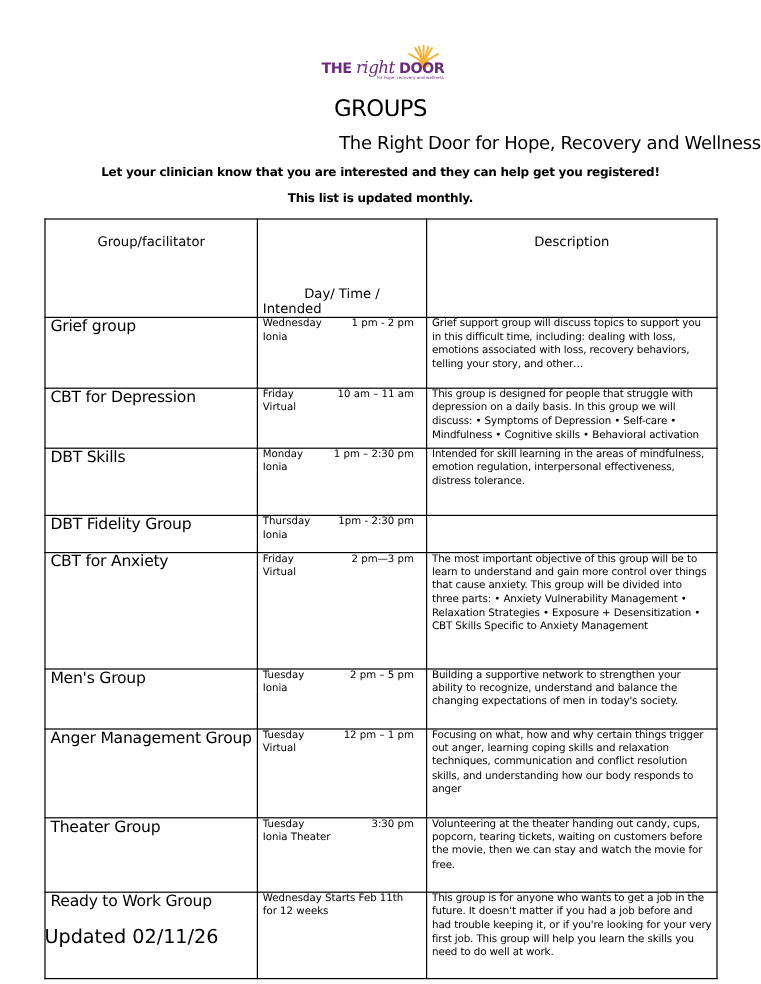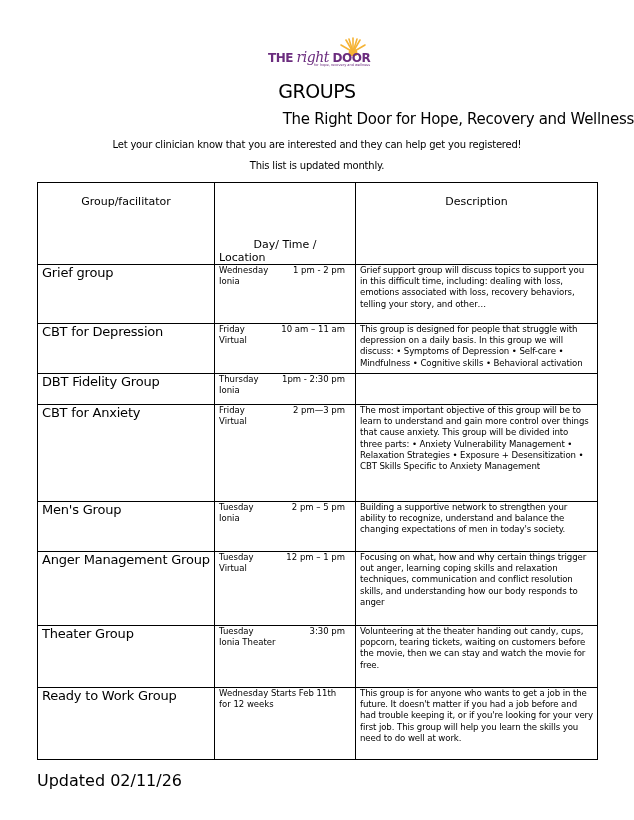--- a/index.html
+++ b/index.html
@@ -29,21 +29,21 @@
       text-align: center; font-size: 19px; font-weight: normal;
       font-family: "DejaVu Sans", sans-serif; letter-spacing: -0.5px;
     }
     h2.subtitle {
       position: absolute; left: 0; width: 634px; top: 110px; margin: 0;
       text-align: right; font-size: 15px; font-weight: normal;
       font-family: "DejaVu Sans", sans-serif; letter-spacing: -0.3px;
     }
     .note1, .note2 {
       position: absolute; left: 0; width: 634px; margin: 0; text-align: center;
-      font-size: 10px; letter-spacing: -0.2px;
+      font-size: 10px; letter-spacing: -0.2px; font-weight: bold;
     }
     .note1 { top: 139px; }
     .note2 { top: 160px; }
     table.groups {
       position: absolute; left: 37px; top: 182px; width: 561px;
       border-collapse: collapse; table-layout: fixed;
     }
     table.groups td, table.groups th {
       border: 1.5px solid #000; vertical-align: top; padding: 0 4px;
     }
@@ -88,21 +88,21 @@
 
 <h1 class="title">GROUPS</h1>
 <h2 class="subtitle">The Right Door for Hope, Recovery and Wellness</h2>
 <p class="note1">Let your clinician know that you are interested and they can help get you registered!</p>
 <p class="note2">This list is updated monthly.</p>
 
 <table class="groups">
   <thead>
     <tr>
       <th class="col-group">Group/facilitator</th>
-      <th class="col-day"><span class="l1">Day/ Time /</span><span>Location</span></th>
+      <th class="col-day"><span class="l1">Day/ Time /</span><span>Intended</span></th>
       <th class="col-desc">Description</th>
     </tr>
   </thead>
   <tbody>
     <tr style="height:59px">
       <td class="gname">Grief group</td>
       <td class="gday">
           <div class="row1">
             <span>Wednesday</span>
             <span class="t">1 pm - 2 pm</span>
@@ -115,20 +115,31 @@
       <td class="gname">CBT for Depression</td>
       <td class="gday">
           <div class="row1">
             <span>Friday</span>
             <span class="t">10 am – 11 am</span>
           </div>
           <div>Virtual</div>
         </td>
       <td class="gdesc">This group is designed for people that struggle with depression on a daily basis. In this group we will discuss: • Symptoms of Depression • Self-care • Mindfulness • Cognitive skills • Behavioral activation</td>
     </tr>
+    <tr style="height:56px">
+      <td class="gname">DBT Skills</td>
+      <td class="gday">
+          <div class="row1">
+            <span>Monday</span>
+            <span class="t">1 pm – 2:30 pm</span>
+          </div>
+          <div>Ionia</div>
+        </td>
+      <td class="gdesc">Intended for skill learning in the areas of mindfulness, emotion regulation, interpersonal effectiveness, distress tolerance.</td>
+    </tr>
     <tr style="height:31px">
       <td class="gname">DBT Fidelity Group</td>
       <td class="gday">
           <div class="row1">
             <span>Thursday</span>
             <span class="t">1pm - 2:30 pm</span>
           </div>
           <div>Ionia</div>
         </td>
       <td class="gdesc"></td>

